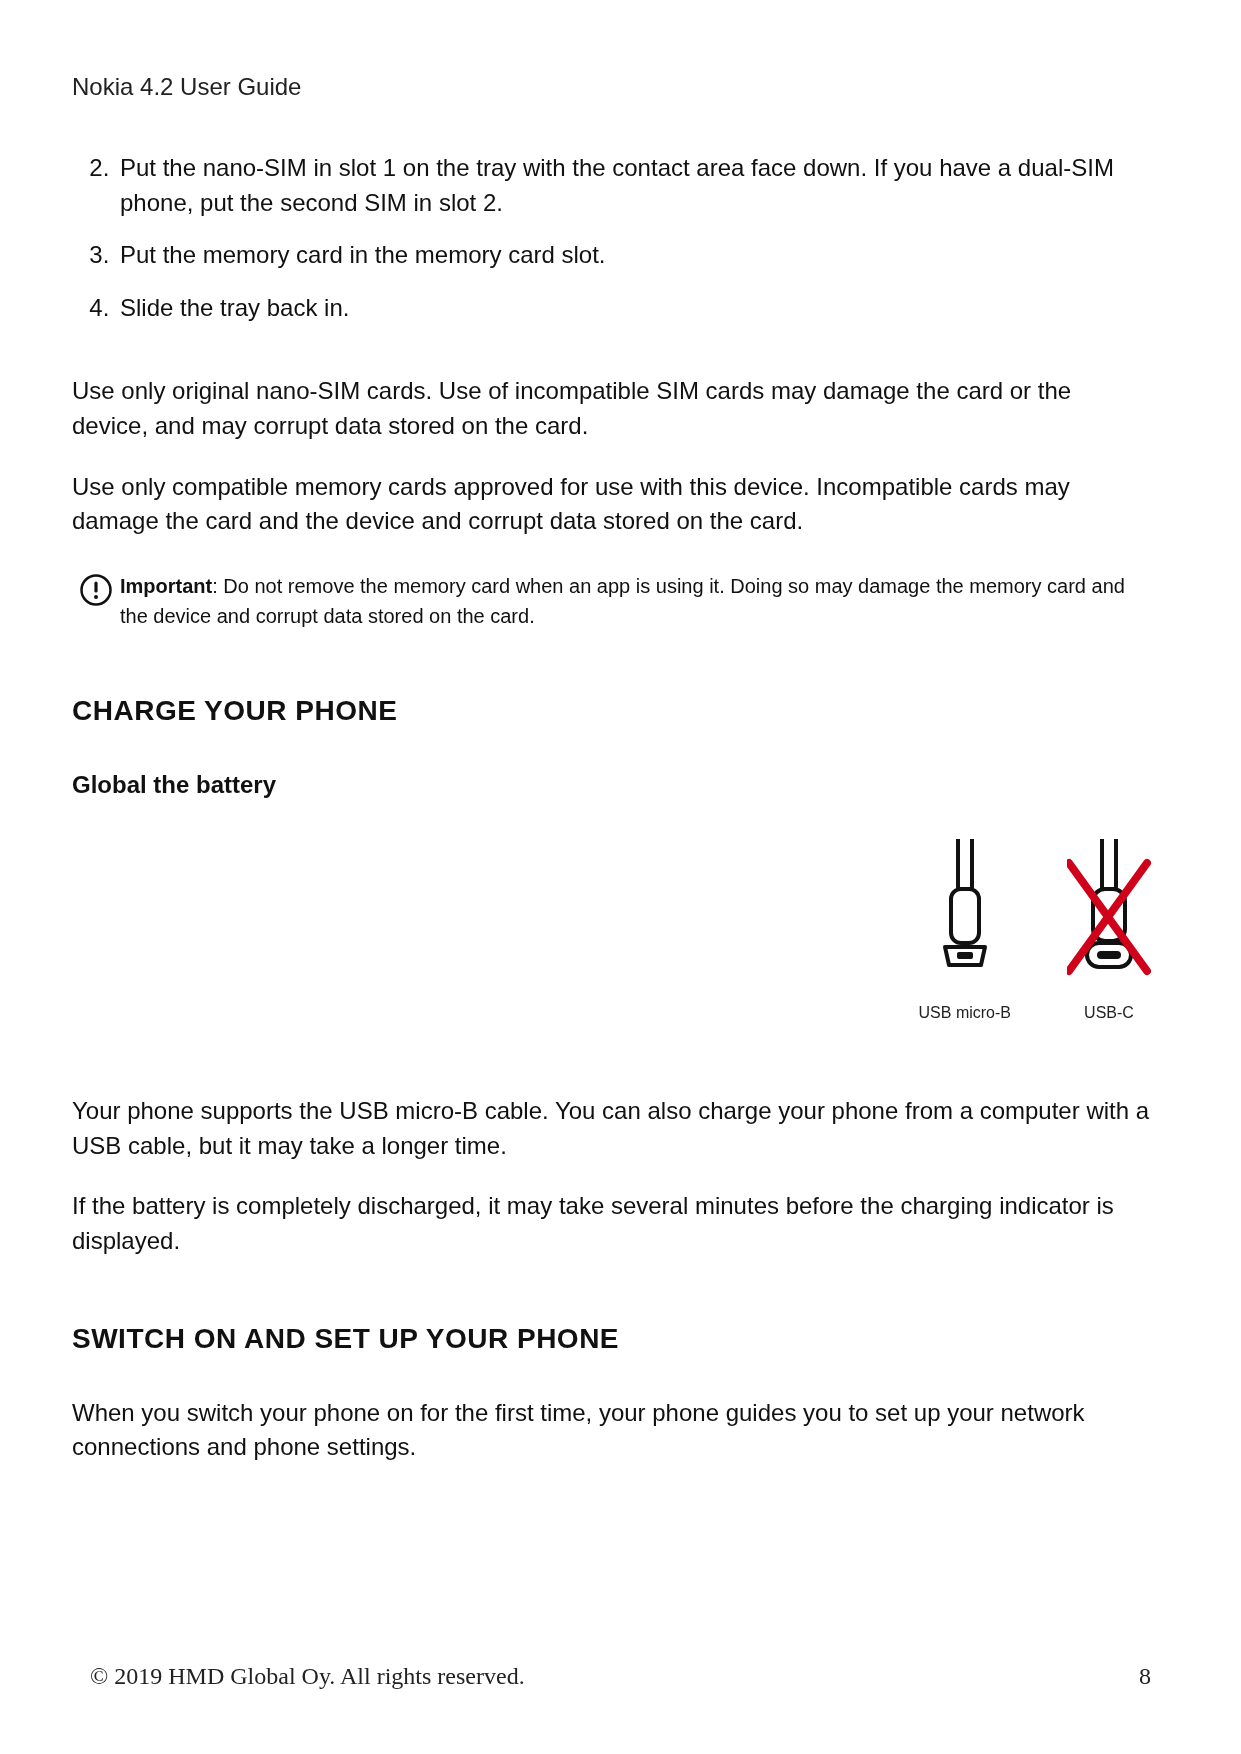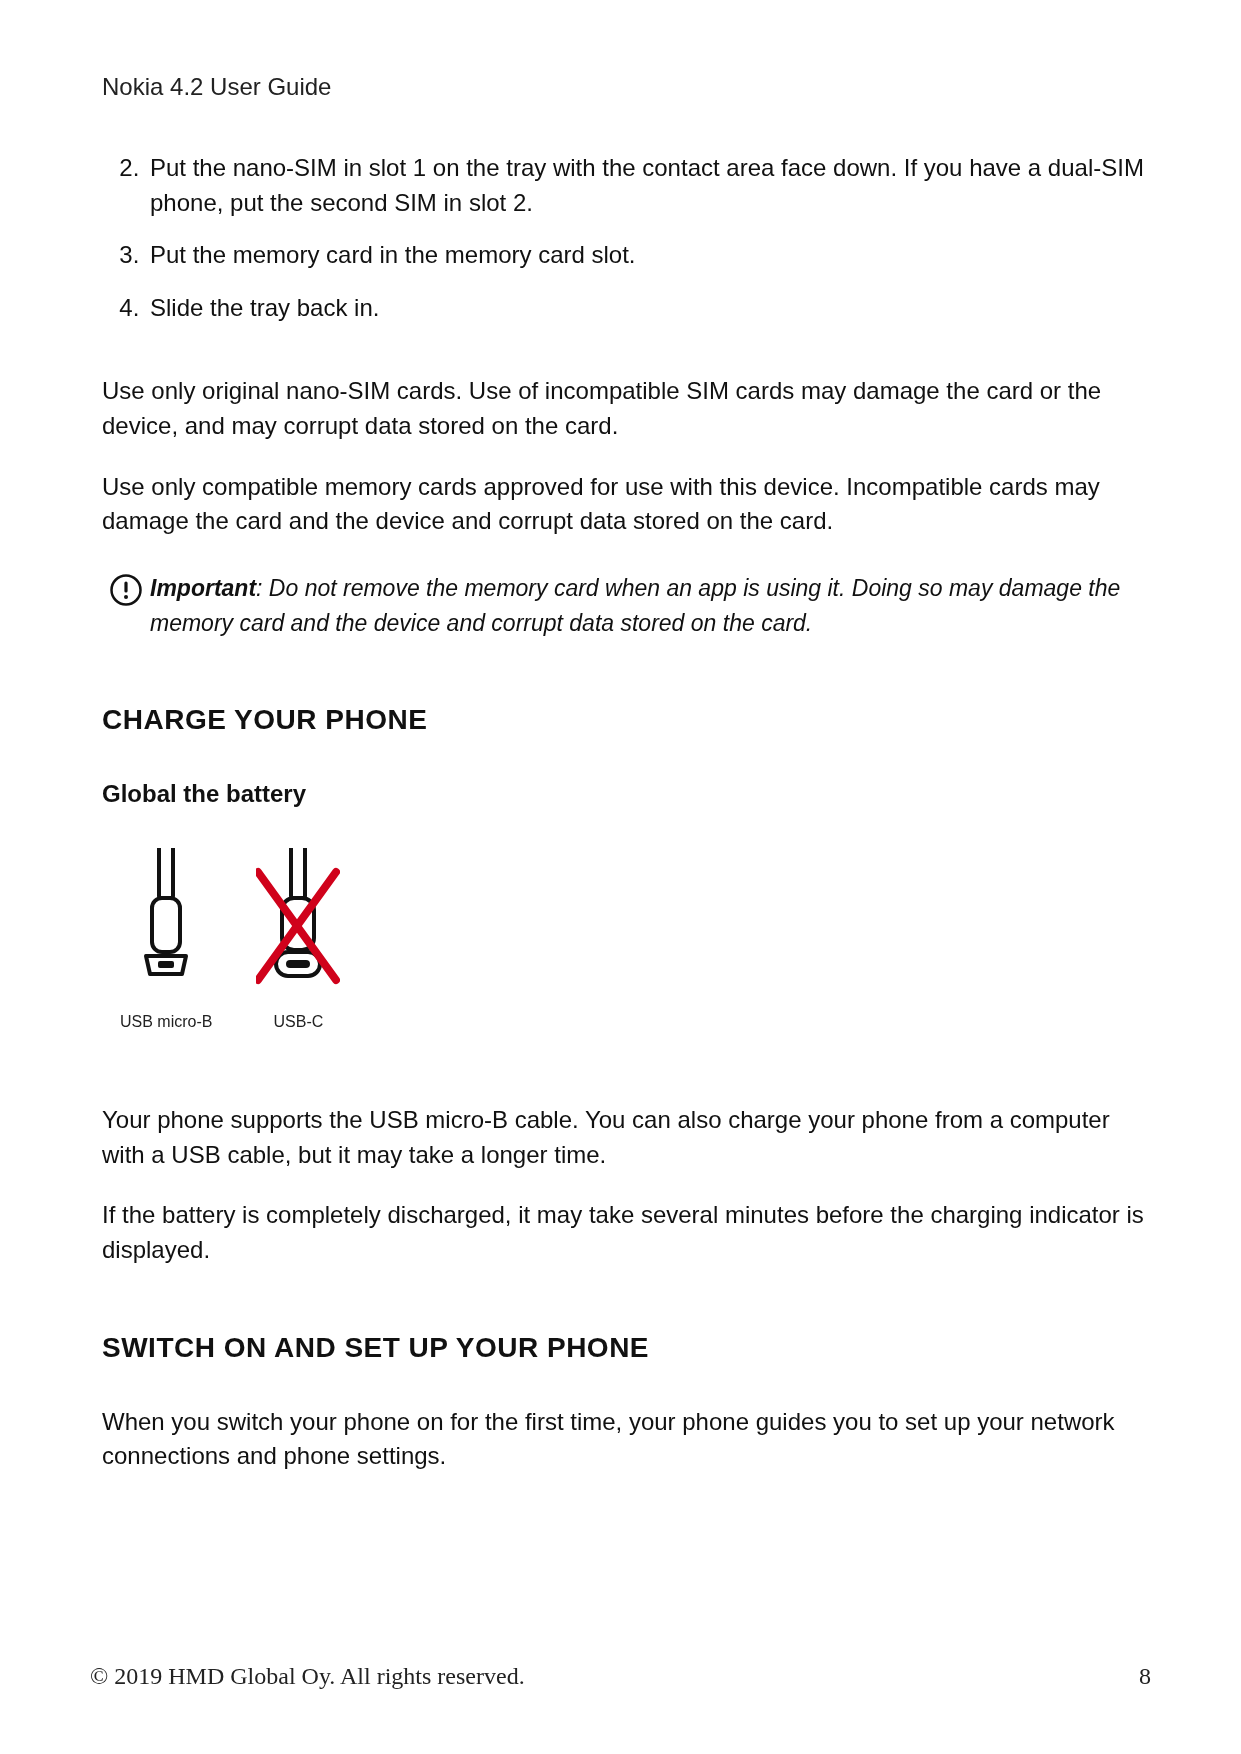--- a/index.html
+++ b/index.html
@@ -8,21 +8,21 @@
     padding: 0;
     background: #fff;
     font-family: "Segoe UI", "Helvetica Neue", Arial, sans-serif;
     color: #111;
   }
   .page {
     width: 1241px;
     height: 1754px;
     position: relative;
     box-sizing: border-box;
-    padding: 70px 90px 60px 102px;
+    padding: 70px 90px 60px 72px;
     font-size: 24px;
     line-height: 1.45;
   }
   .doc-title {
     font-size: 24px;
     color: #222;
     margin-bottom: 46px;
   }
   ol.steps {
     margin: 12px 0 48px 0;
@@ -43,40 +43,40 @@
   }
   .note-icon {
     flex: 0 0 48px;
     display: flex;
     align-items: center;
     justify-content: center;
     margin-top: 2px;
   }
   .note-body {
     flex: 1;
-    font-size: 23px;
+    font-size: 20px;
     line-height: 1.5;
-    font-style: italic;
   }
   .note-body b { font-weight: 700; }
   h2.section {
     font-size: 28px;
     font-weight: 700;
     letter-spacing: 0.5px;
     margin: 12px 0 36px 0;
   }
   h3.subsection {
     font-size: 24px;
     font-weight: 700;
     margin: 0 0 36px 0;
   }
   .figure {
     display: flex;
-    gap: 44px;
+    gap: 56px;
     margin: 0 0 70px 18px;
+    justify-content: flex-end;
   }
   .connector {
     display: flex;
     flex-direction: column;
     align-items: center;
     font-size: 16px;
     color: #222;
     position: relative;
   }
   .connector .label { margin-top: 12px; }

